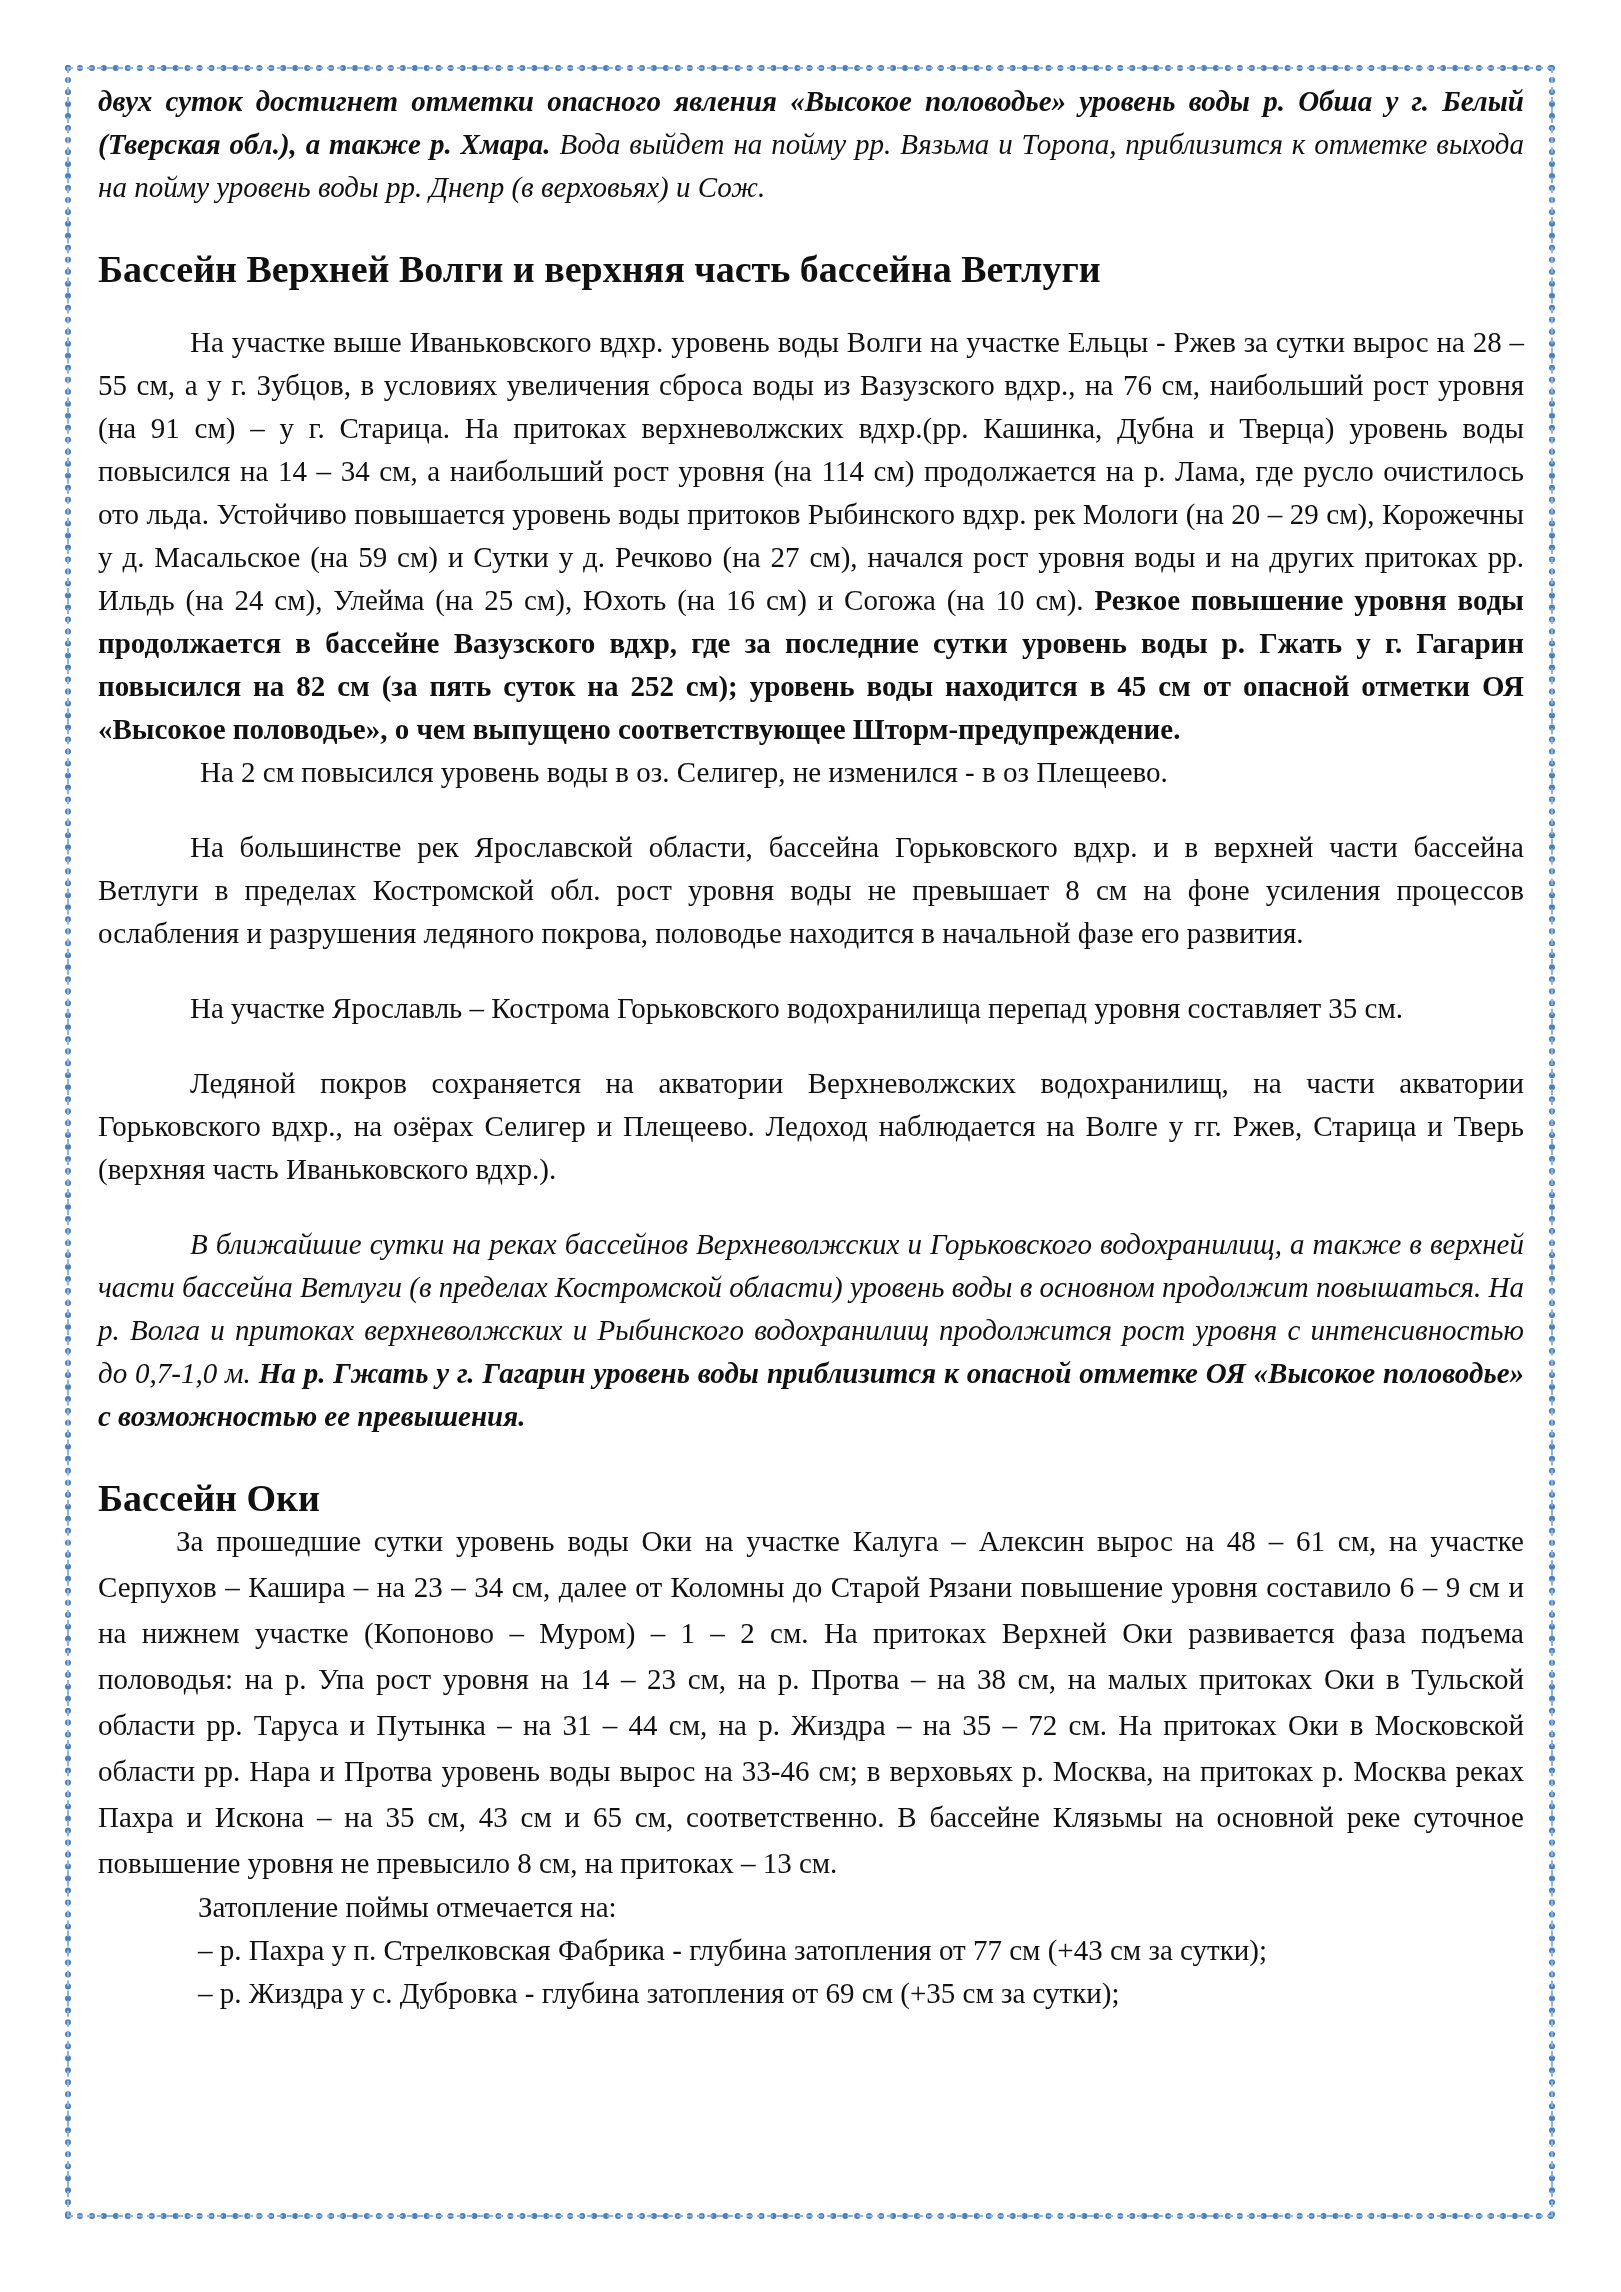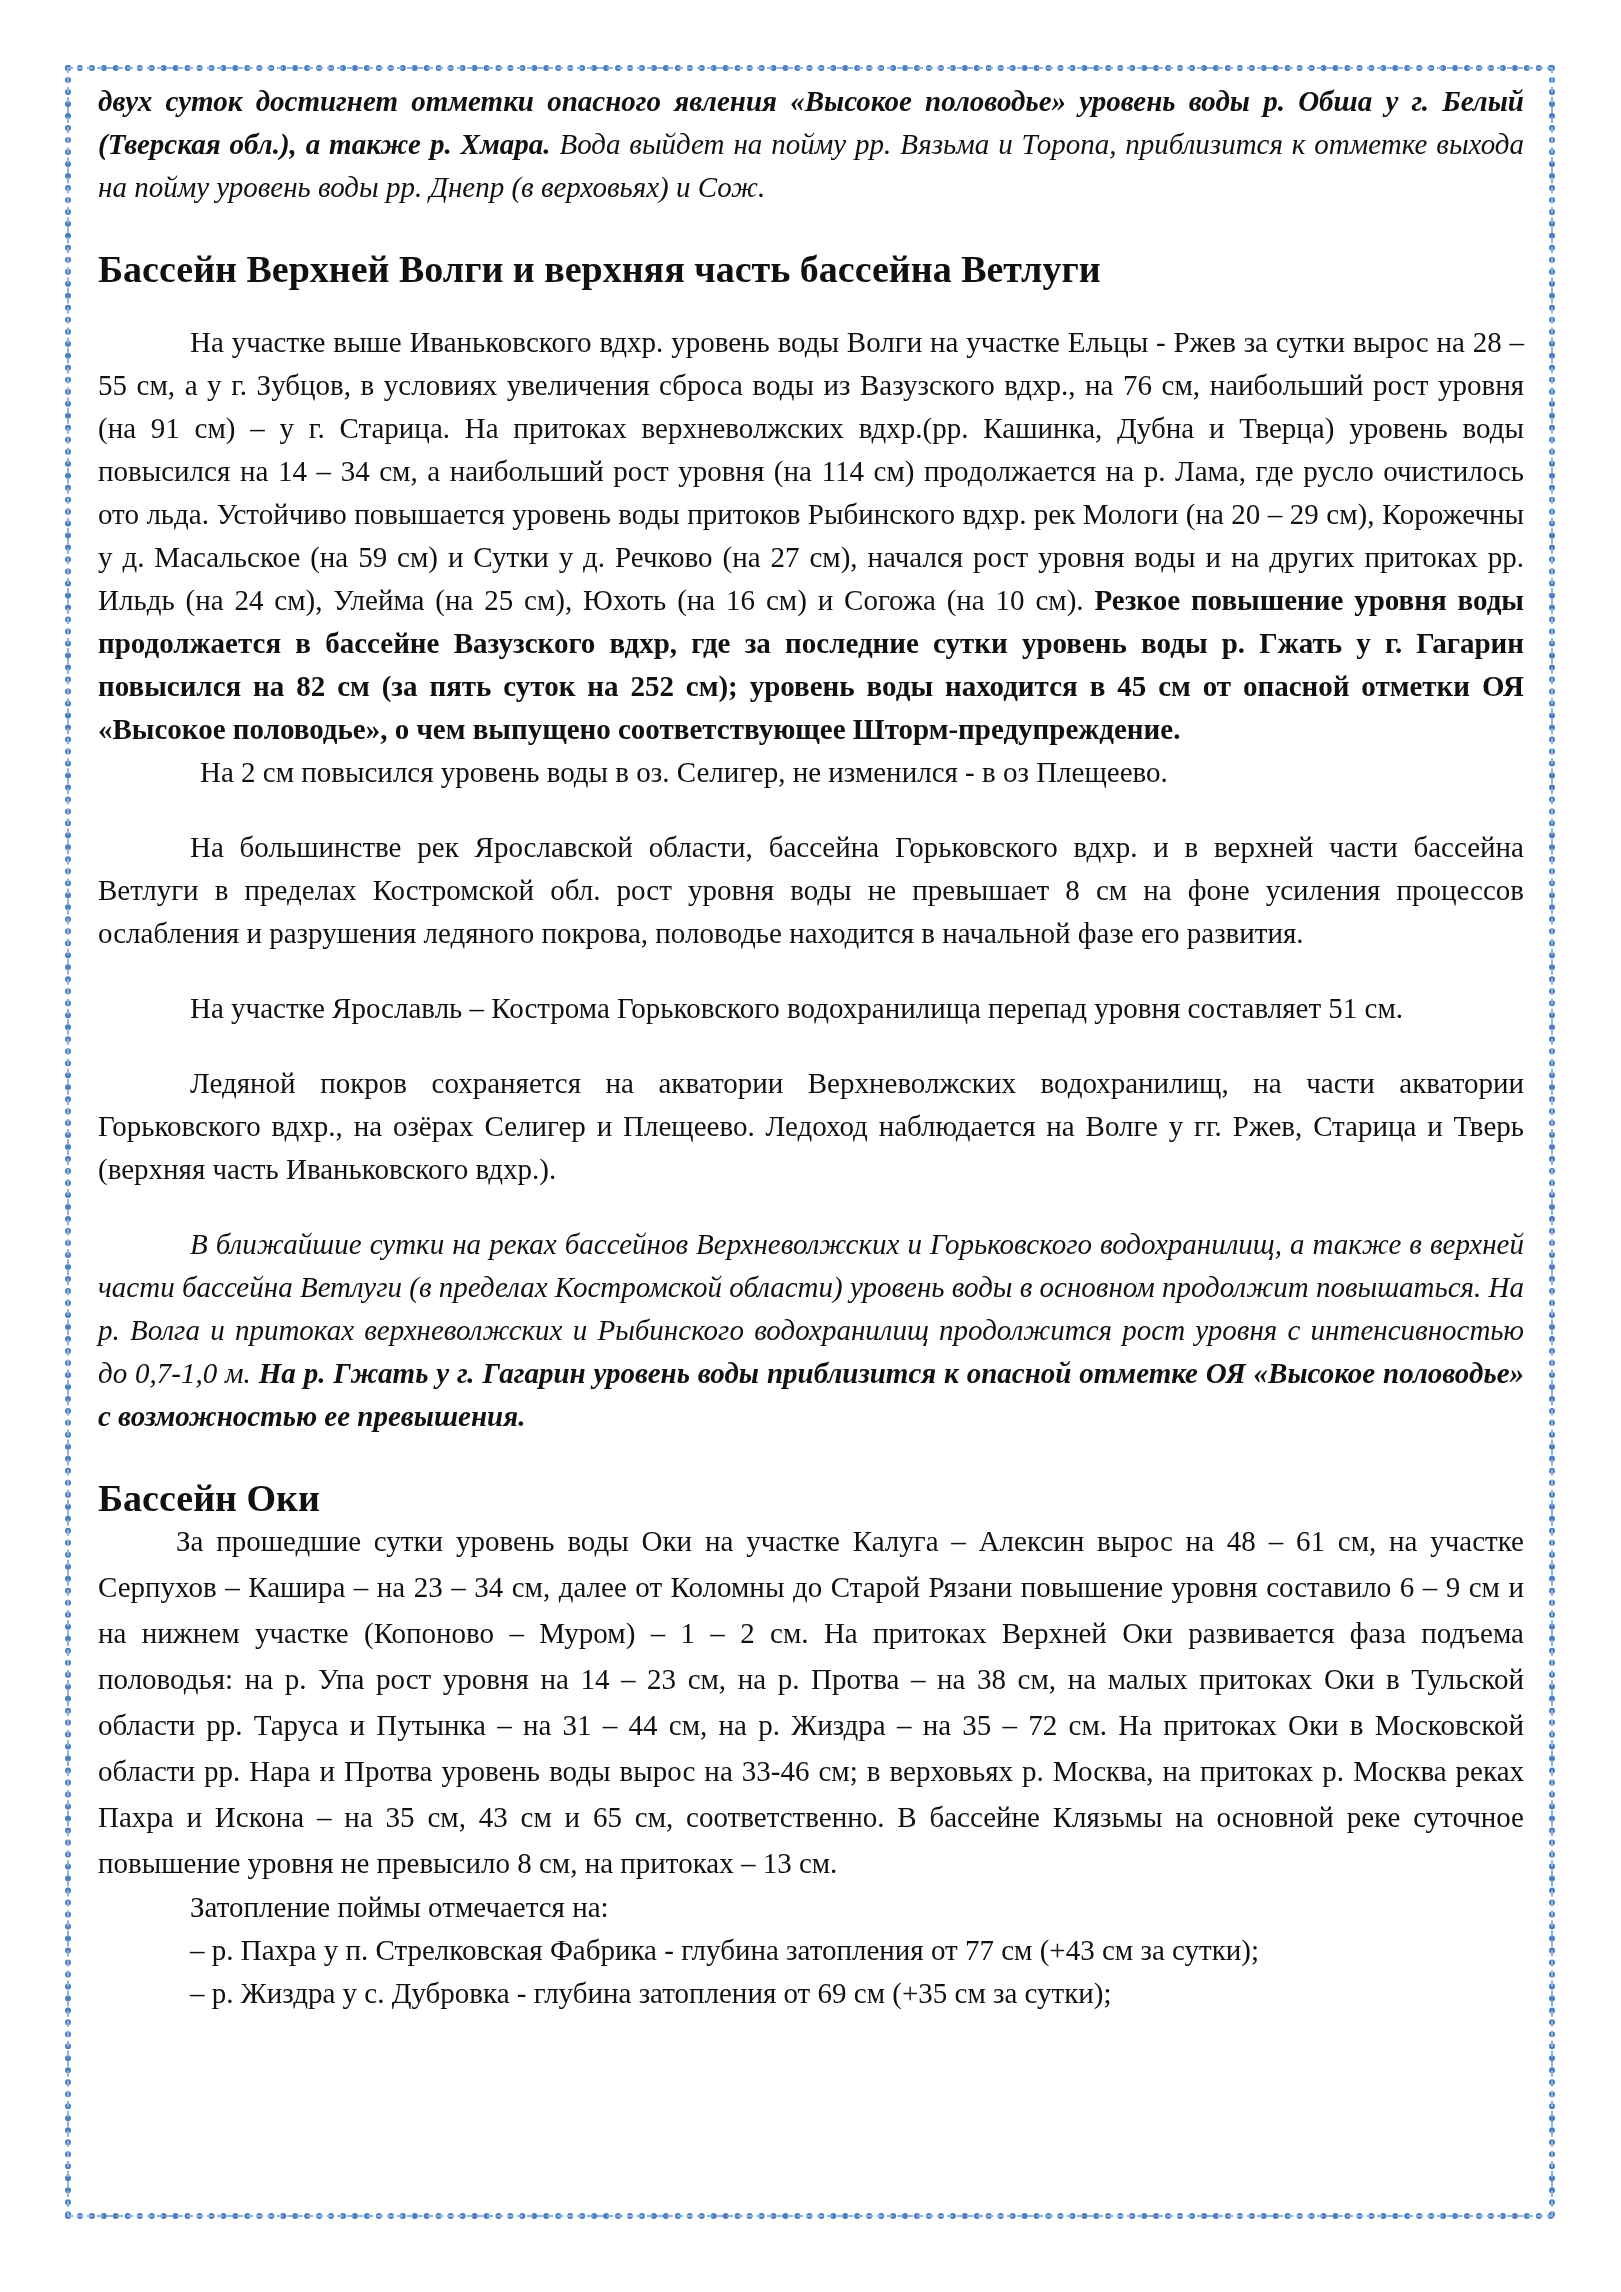--- a/index.html
+++ b/index.html
@@ -26,40 +26,40 @@
   .indent-small { text-indent: 78px; }
   .it { font-style: italic; }
   .bd { font-weight: bold; }
   h2 {
     margin: 0; font-size: 38px; font-weight: bold;
     font-family: "Liberation Serif", "DejaVu Serif", serif;
     line-height: 39px;
   }
   .gap-lg { height: 41px; }
   .list { padding-left: 92px; }
-  .list p { text-align: left; }
+  .list p { text-align: left; margin-left: 8px; }
 </style>
 </head>
 <body>
 
 <div class="page-border"></div>
 
 <div class="content">
 
   <p class="lh40"><span class="bd it">двух суток достигнет отметки опасного явления «Высокое половодье» уровень воды р. Обша у г. Белый (Тверская обл.), а также р. Хмара.</span><span class="it"> Вода выйдет на пойму рр. Вязьма и Торопа, приблизится к отметке выхода на пойму уровень воды рр. Днепр (в верховьях) и Сож.</span></p>
 
   <div class="gap-lg"></div>
 
   <h2>Бассейн Верхней Волги и верхняя часть бассейна Ветлуги</h2>
 
   <p class="lh40 indent"><span>На участке выше Иваньковского вдхр. уровень воды Волги на участке Ельцы - Ржев за сутки вырос на 28 – 55 см, а у г. Зубцов, в условиях увеличения сброса воды из Вазузского вдхр., на 76 см, наибольший рост уровня (на 91 см) – у г. Старица. На притоках верхневолжских вдхр.(рр. Кашинка, Дубна и Тверца) уровень воды повысился на 14 – 34 см, а наибольший рост уровня (на 114 см) продолжается на р. Лама, где русло очистилось ото льда. Устойчиво повышается уровень воды притоков Рыбинского вдхр. рек Мологи (на 20 – 29 см), Корожечны у д. Масальское (на 59 см) и Сутки у д. Речково (на 27 см), начался рост уровня воды и на других притоках рр. Ильдь (на 24 см), Улейма (на 25 см), Юхоть (на 16 см) и Согожа (на 10 см). </span><span class="bd">Резкое повышение уровня воды продолжается в бассейне Вазузского вдхр, где за последние сутки уровень воды р. Гжать у г. Гагарин повысился на 82 см (за пять суток на 252 см); уровень воды находится в 45 см от опасной отметки ОЯ «Высокое половодье», о чем выпущено соответствующее Шторм-предупреждение.</span></p>
 
   <p class="lh40" style="text-indent:102px">На 2 см повысился уровень воды в оз. Селигер, не изменился - в оз Плещеево.</p>
   <p class="lh40 indent">На большинстве рек Ярославской области, бассейна Горьковского вдхр. и в верхней части бассейна Ветлуги в пределах Костромской обл. рост уровня воды не превышает 8 см на фоне усиления процессов ослабления и разрушения ледяного покрова, половодье находится в начальной фазе его развития.</p>
-  <p class="lh40 indent">На участке Ярославль – Кострома Горьковского водохранилища перепад уровня составляет 51 см.</p>
+  <p class="lh40 indent">На участке Ярославль – Кострома Горьковского водохранилища перепад уровня составляет 35 см.</p>
   <p class="lh40 indent">Ледяной покров сохраняется на акватории Верхневолжских водохранилищ, на части акватории Горьковского вдхр., на озёрах Селигер и Плещеево. Ледоход наблюдается на Волге у гг. Ржев, Старица и Тверь (верхняя часть Иваньковского вдхр.).</p>
 
   <p class="lh40 indent"><span class="it">В ближайшие сутки на реках бассейнов Верхневолжских и Горьковского водохранилищ, а также в верхней части бассейна Ветлуги (в пределах Костромской области) уровень воды в основном продолжит повышаться. На р. Волга и притоках верхневолжских и Рыбинского водохранилищ продолжится рост уровня с интенсивностью до 0,7-1,0 м.  </span><span class="bd it">На р. Гжать  у г. Гагарин уровень воды приблизится к опасной отметке ОЯ «Высокое половодье» с возможностью ее превышения.</span></p>
 
   <div class="gap-lg"></div>
 
   <h2>Бассейн Оки</h2>
 
   <p class="lh47 indent-small">За прошедшие сутки уровень воды Оки на участке Калуга – Алексин вырос на 48 – 61 см, на участке Серпухов – Кашира – на 23 – 34 см, далее от Коломны до Старой Рязани повышение уровня составило 6 – 9 см и на нижнем участке (Копоново – Муром) – 1 – 2 см. На притоках Верхней Оки  развивается фаза подъема половодья: на р. Упа рост уровня на 14 – 23 см, на р. Протва – на 38 см, на малых притоках Оки в Тульской области рр. Таруса и Путынка – на 31 – 44 см, на р. Жиздра – на 35 – 72 см.  На притоках Оки в Московской области рр. Нара и Протва уровень воды вырос на 33-46 см; в верховьях р. Москва, на притоках р. Москва реках Пахра и Искона – на 35 см, 43 см и 65 см, соответственно. В бассейне Клязьмы на основной реке суточное повышение уровня не превысило 8 см, на притоках – 13 см.</p>
 

